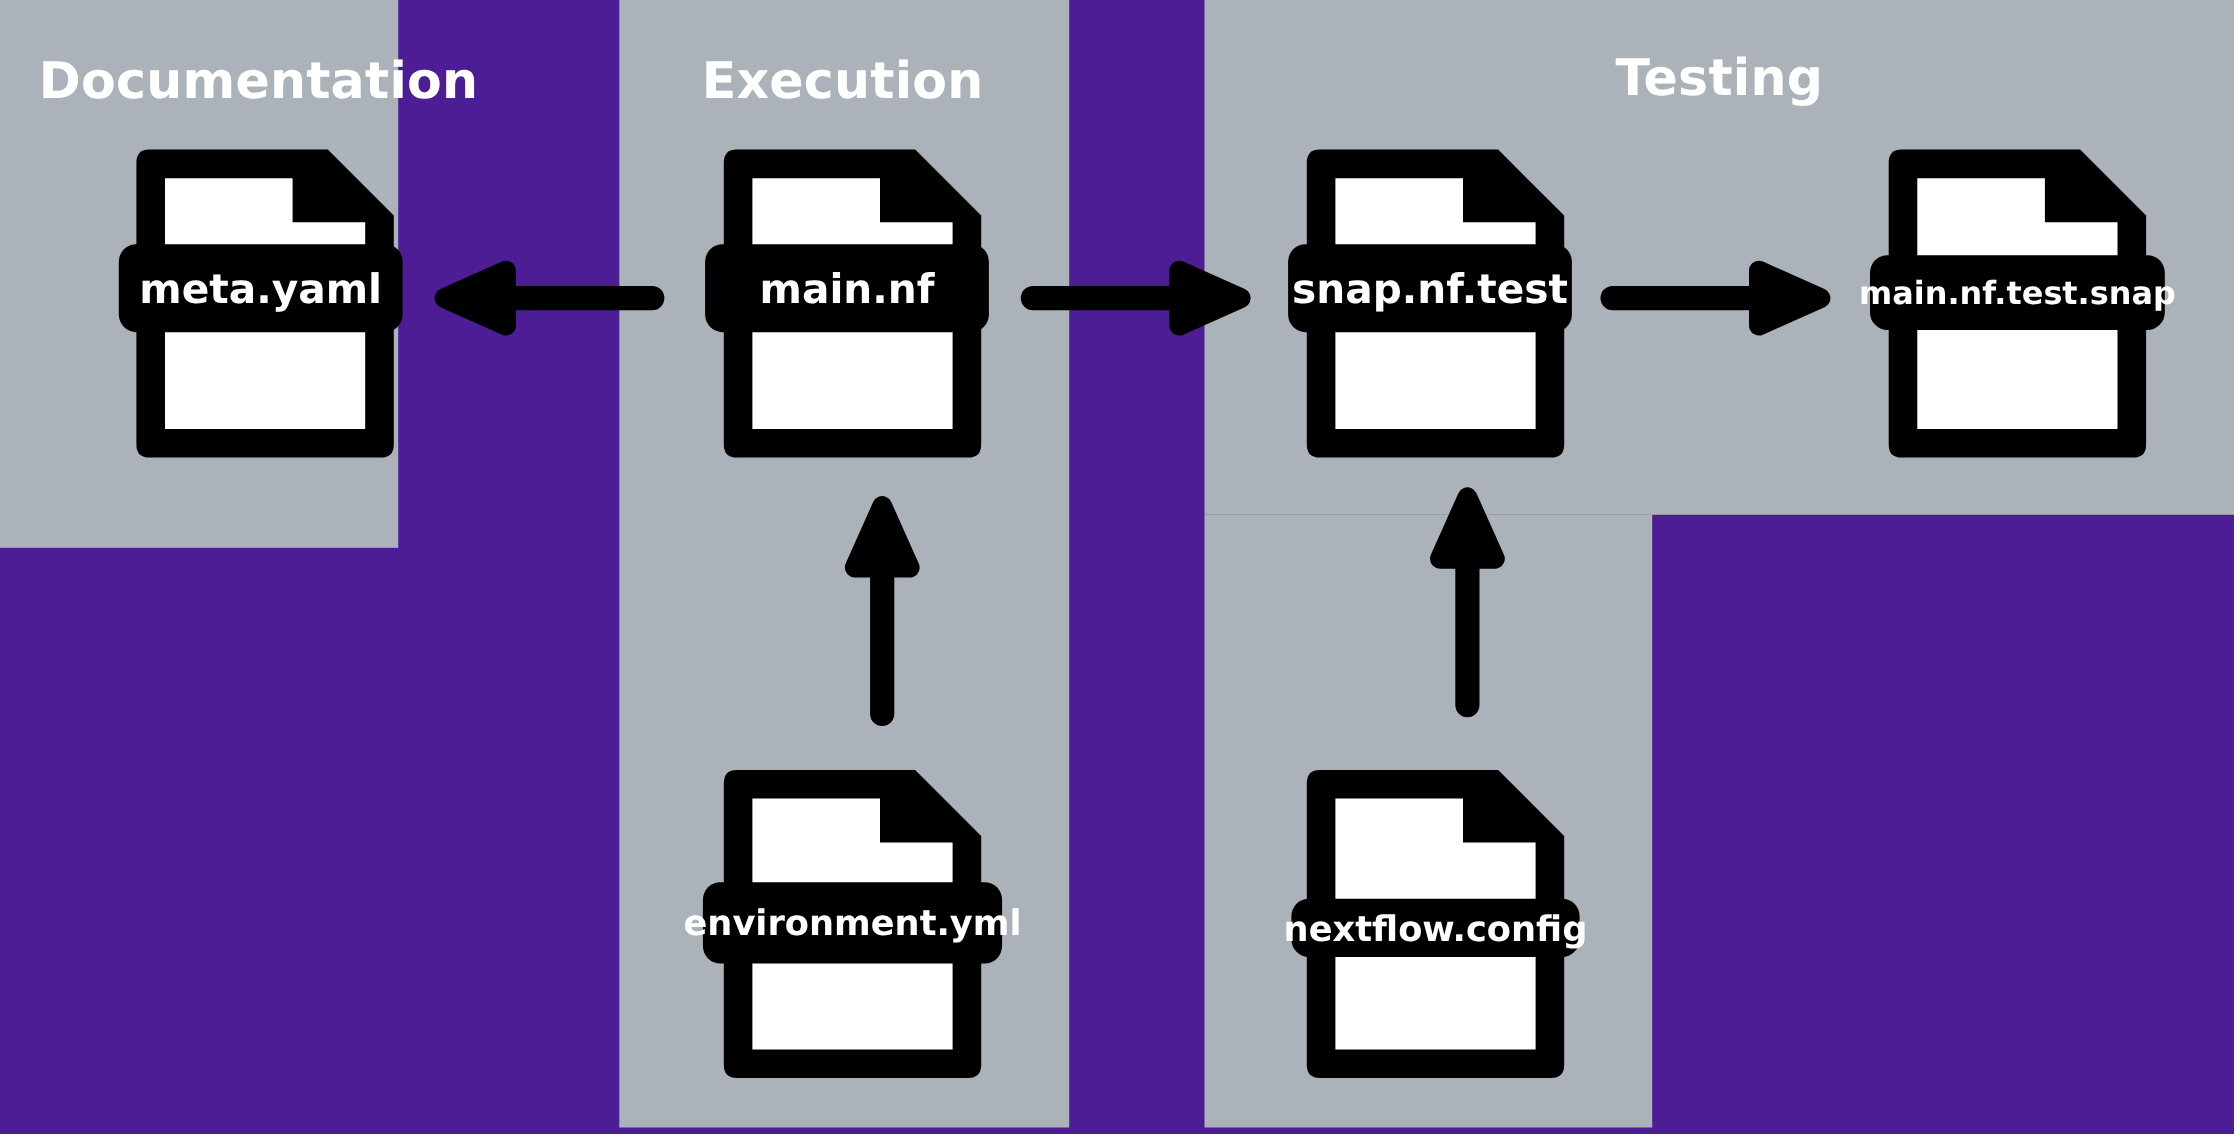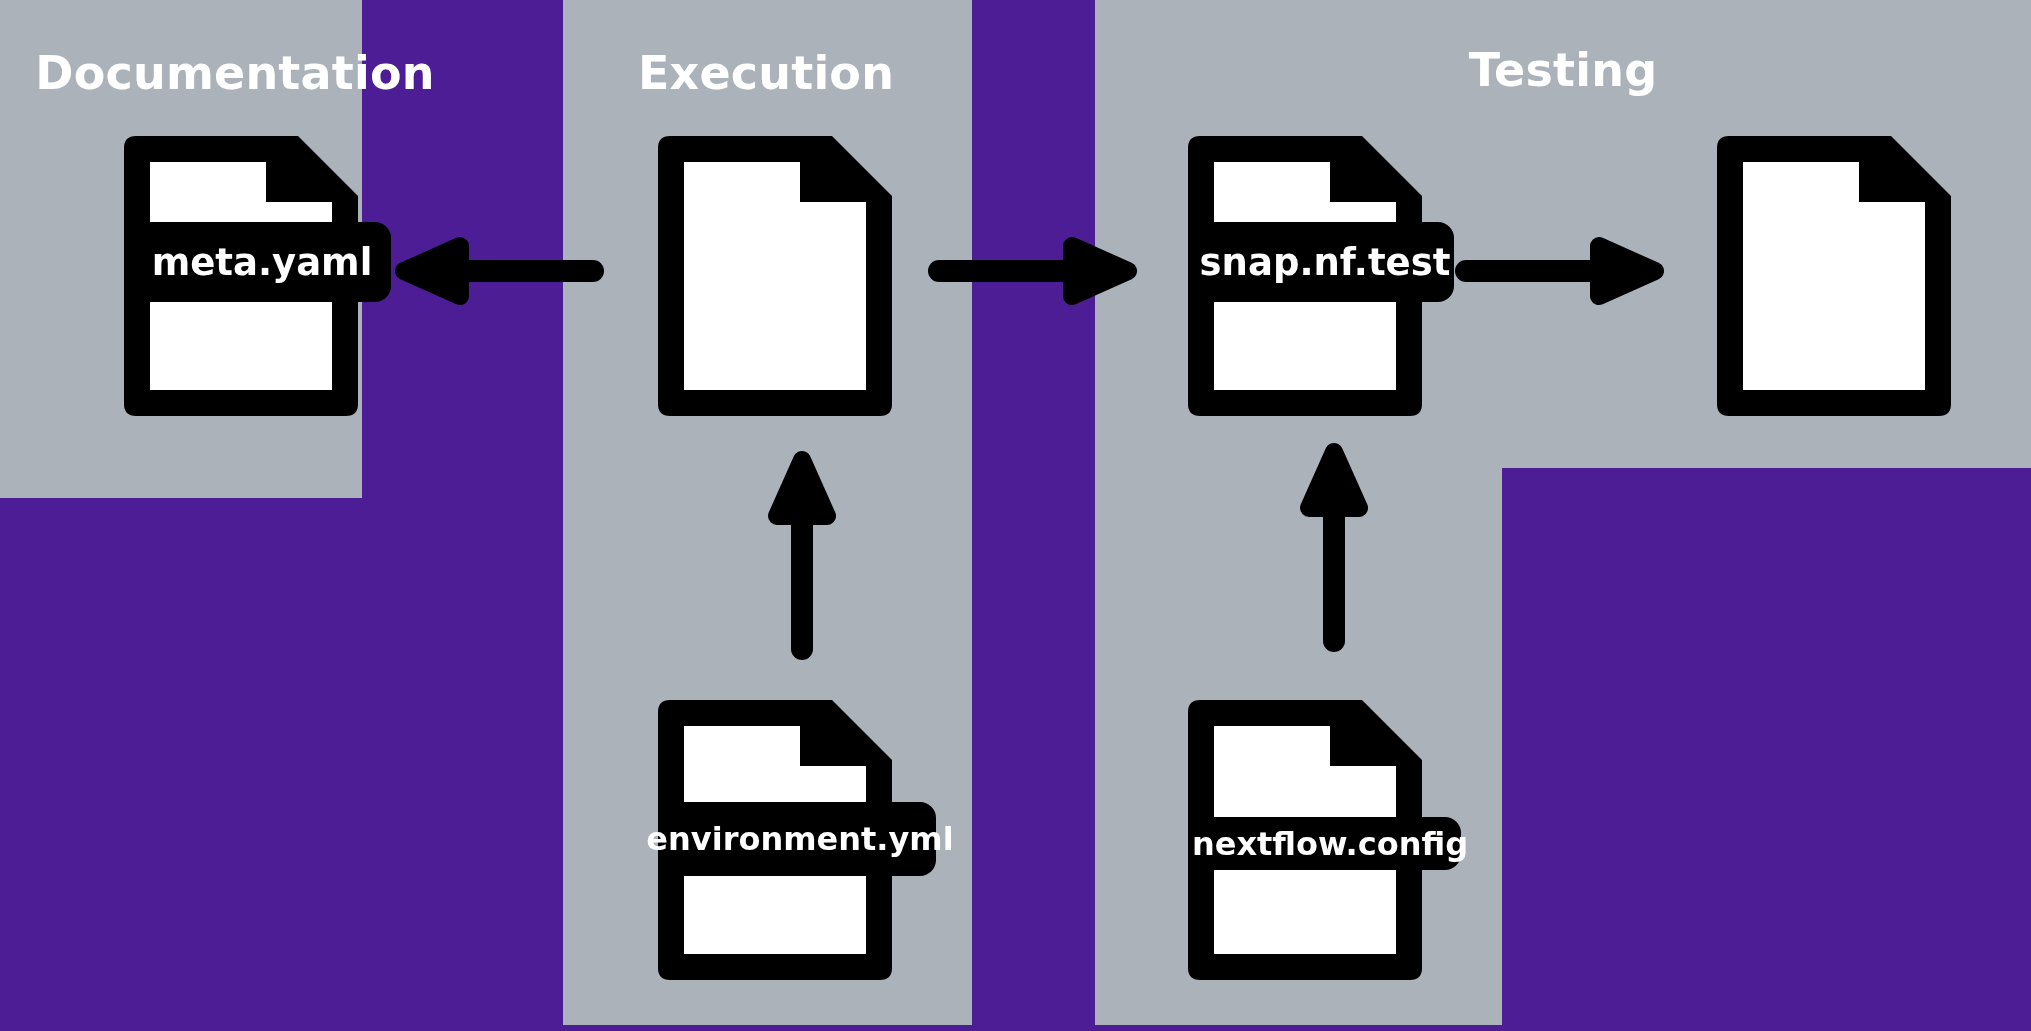--- a/index.html
+++ b/index.html
@@ -52,21 +52,20 @@
     display: flex;
     align-items: center;
     justify-content: center;
     background: #000000;
     border-radius: 16px;
     color: #ffffff;
     font-weight: bold;
     white-space: nowrap;
     box-sizing: border-box;
     padding: 0 4px;
-    margin-left: 25px;
   }
 
   
   .arrow {
     position: absolute;
   }
   .arrow svg { display: block; overflow: visible; }
 </style>
 </head>
 <body>
@@ -85,33 +84,35 @@
         <path d="M 26 26 H 142 V 66 H 208 V 254 H 26 Z" fill="#ffffff"></path>
       </svg>
     </div>
     <div class="filelabel" style="left: 108px; top: 222px; width: 258px; height: 80px; font-size: 37px; color: rgb(255, 255, 255);">meta.yaml</div>
     <div class="filenode" style="left: 658px; top: 136px;">
       <svg width="234" height="280" viewBox="0 0 234 280">
         <path d="M 12 0 H 174 L 234 60 V 268 Q 234 280 222 280 H 12 Q 0 280 0 268 V 12 Q 0 0 12 0 Z" fill="#000000"></path>
         <path d="M 26 26 H 142 V 66 H 208 V 254 H 26 Z" fill="#ffffff"></path>
       </svg>
     </div>
+    <div class="filelabel" style="left: 641px; top: 222px; width: 258px; height: 80px; font-size: 37px; color: rgb(255, 255, 255);">main.nf</div>
     <div class="filenode" style="left: 1188px; top: 136px;">
       <svg width="234" height="280" viewBox="0 0 234 280">
         <path d="M 12 0 H 174 L 234 60 V 268 Q 234 280 222 280 H 12 Q 0 280 0 268 V 12 Q 0 0 12 0 Z" fill="#000000"></path>
         <path d="M 26 26 H 142 V 66 H 208 V 254 H 26 Z" fill="#ffffff"></path>
       </svg>
     </div>
     <div class="filelabel" style="left: 1171px; top: 222px; width: 258px; height: 80px; font-size: 37px; color: rgb(255, 255, 255);">snap.nf.test</div>
     <div class="filenode" style="left: 1717px; top: 136px;">
       <svg width="234" height="280" viewBox="0 0 234 280">
         <path d="M 12 0 H 174 L 234 60 V 268 Q 234 280 222 280 H 12 Q 0 280 0 268 V 12 Q 0 0 12 0 Z" fill="#000000"></path>
         <path d="M 26 26 H 142 V 66 H 208 V 254 H 26 Z" fill="#ffffff"></path>
       </svg>
     </div>
+    <div class="filelabel" style="left: 1700px; top: 232px; width: 268px; height: 68px; font-size: 29px; color: rgb(255, 255, 255);">main.nf.test.snap</div>
     <div class="filenode" style="left: 658px; top: 700px;">
       <svg width="234" height="280" viewBox="0 0 234 280">
         <path d="M 12 0 H 174 L 234 60 V 268 Q 234 280 222 280 H 12 Q 0 280 0 268 V 12 Q 0 0 12 0 Z" fill="#000000"></path>
         <path d="M 26 26 H 142 V 66 H 208 V 254 H 26 Z" fill="#ffffff"></path>
       </svg>
     </div>
     <div class="filelabel" style="left: 639px; top: 802px; width: 272px; height: 74px; font-size: 32px; color: rgb(255, 255, 255);">environment.yml</div>
     <div class="filenode" style="left: 1188px; top: 700px;">
       <svg width="234" height="280" viewBox="0 0 234 280">
         <path d="M 12 0 H 174 L 234 60 V 268 Q 234 280 222 280 H 12 Q 0 280 0 268 V 12 Q 0 0 12 0 Z" fill="#000000"></path>

